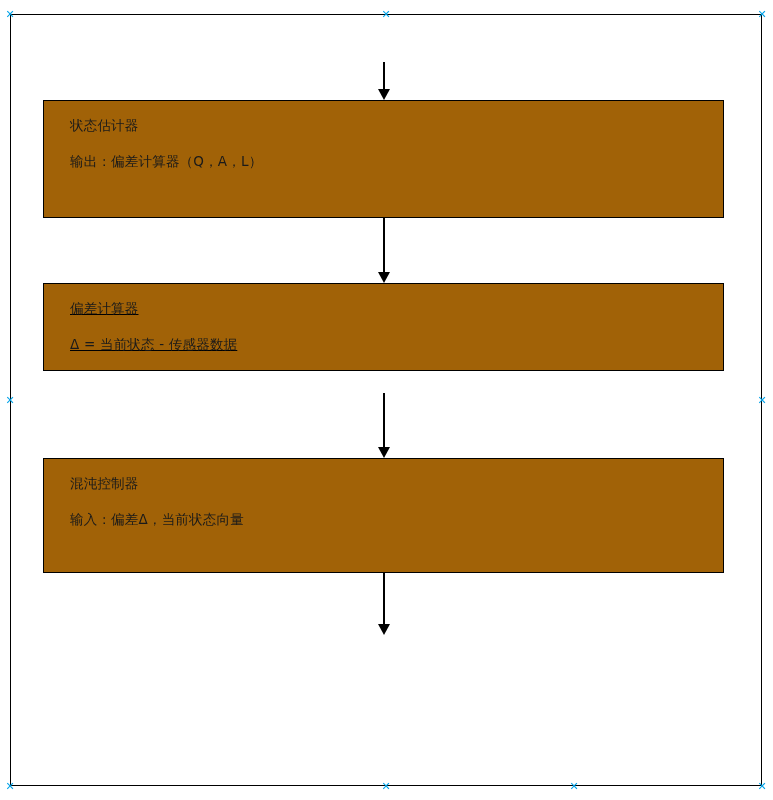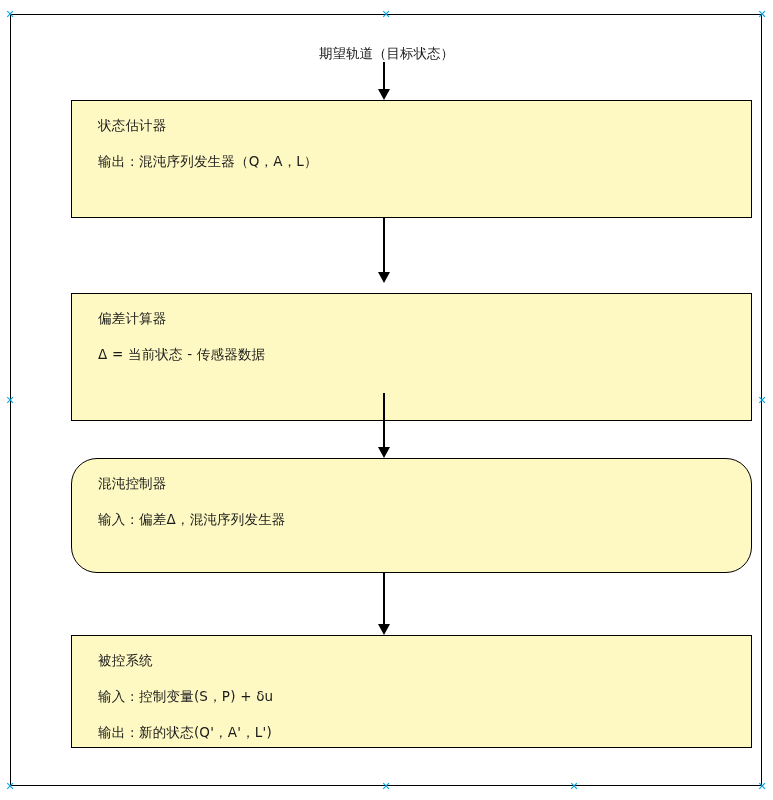--- a/index.html
+++ b/index.html
@@ -42,41 +42,40 @@
     font-family: "DejaVu Sans", sans-serif;
     user-select: none;
   }
   .handle::before { content: "\2715"; }
 
   
   .node {
     position: absolute;
     border: 1.6px solid #000000;
     box-sizing: border-box;
-    background: #fef9c3;
+    background: #a16207;
     left: 43px;
     width: 681px;
-    margin-left: 28px;
   }
   .node .lines {
     padding: 16px 0 0 26px;
   }
   .node-line {
     font-size: 13.5px;
     color: #1a1a1a;
     line-height: 1.25;
     margin-bottom: 19px;
     white-space: pre;
     letter-spacing: 0.2px;
   }
   .node-line:last-child { margin-bottom: 0; }
 
   #node-estimator { top: 100px;  height: 118px; }
-  #node-deviation { top: 293px;  height: 128px; }
-  #node-chaos     { top: 458px;  height: 115px; border-radius: 26px; }
+  #node-deviation { top: 283px;  height: 88px; text-decoration: underline; }
+  #node-chaos     { top: 458px;  height: 115px; }
   #node-plant     { top: 635px;  height: 113px; }
 
   
   .caption {
     position: absolute;
     top: 45px;
     left: 0;
     width: 773px;
     text-align: center;
     font-size: 13.5px;
@@ -121,31 +120,30 @@
   #arrow-3 .shaft { height: 51px; }
   #arrow-3 .head  { top: 51px; }
 </style>
 </head>
 <body>
 
 <div id="canvas">
 
   <div class="frame"></div>
 
-  <div class="caption">期望轨道（目标状态）</div>
 
   <div class="arrow" id="arrow-0">
     <div class="shaft"></div>
     <div class="head"></div>
   </div>
 
   <div class="node" id="node-estimator">
     <div class="lines">
       <div class="node-line">状态估计器</div>
-      <div class="node-line">输出：混沌序列发生器（Q，A，L）</div>
+      <div class="node-line">输出：偏差计算器（Q，A，L）</div>
     </div>
   </div>
 
   <div class="arrow" id="arrow-1">
     <div class="shaft"></div>
     <div class="head"></div>
   </div>
 
   <div class="node" id="node-deviation">
     <div class="lines">
@@ -155,36 +153,29 @@
   </div>
 
   <div class="arrow" id="arrow-2">
     <div class="shaft"></div>
     <div class="head"></div>
   </div>
 
   <div class="node" id="node-chaos">
     <div class="lines">
       <div class="node-line">混沌控制器</div>
-      <div class="node-line">输入：偏差Δ，混沌序列发生器</div>
+      <div class="node-line">输入：偏差Δ，当前状态向量</div>
     </div>
   </div>
 
   <div class="arrow" id="arrow-3">
     <div class="shaft"></div>
     <div class="head"></div>
   </div>
 
-  <div class="node" id="node-plant">
-    <div class="lines">
-      <div class="node-line">被控系统</div>
-      <div class="node-line">输入：控制变量(S，P) + δu</div>
-      <div class="node-line">输出：新的状态(Q'，A'，L')</div>
-    </div>
-  </div>
 
   <div id="handle-layer">
       <div class="handle" style="left: 10px; top: 14px;"></div>
       <div class="handle" style="left: 386px; top: 14px;"></div>
       <div class="handle" style="left: 762px; top: 14px;"></div>
       <div class="handle" style="left: 10px; top: 400px;"></div>
       <div class="handle" style="left: 762px; top: 400px;"></div>
       <div class="handle" style="left: 10px; top: 786px;"></div>
       <div class="handle" style="left: 386px; top: 786px;"></div>
       <div class="handle" style="left: 574px; top: 786px;"></div>

